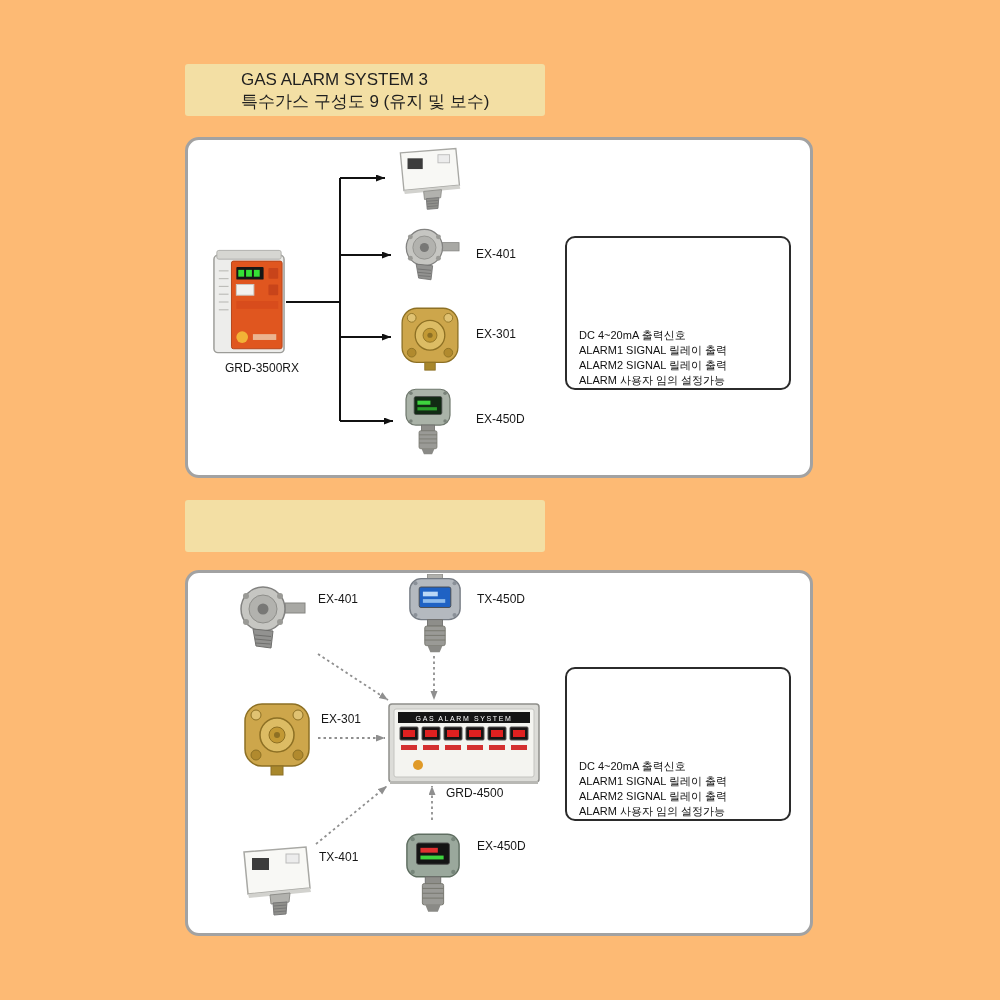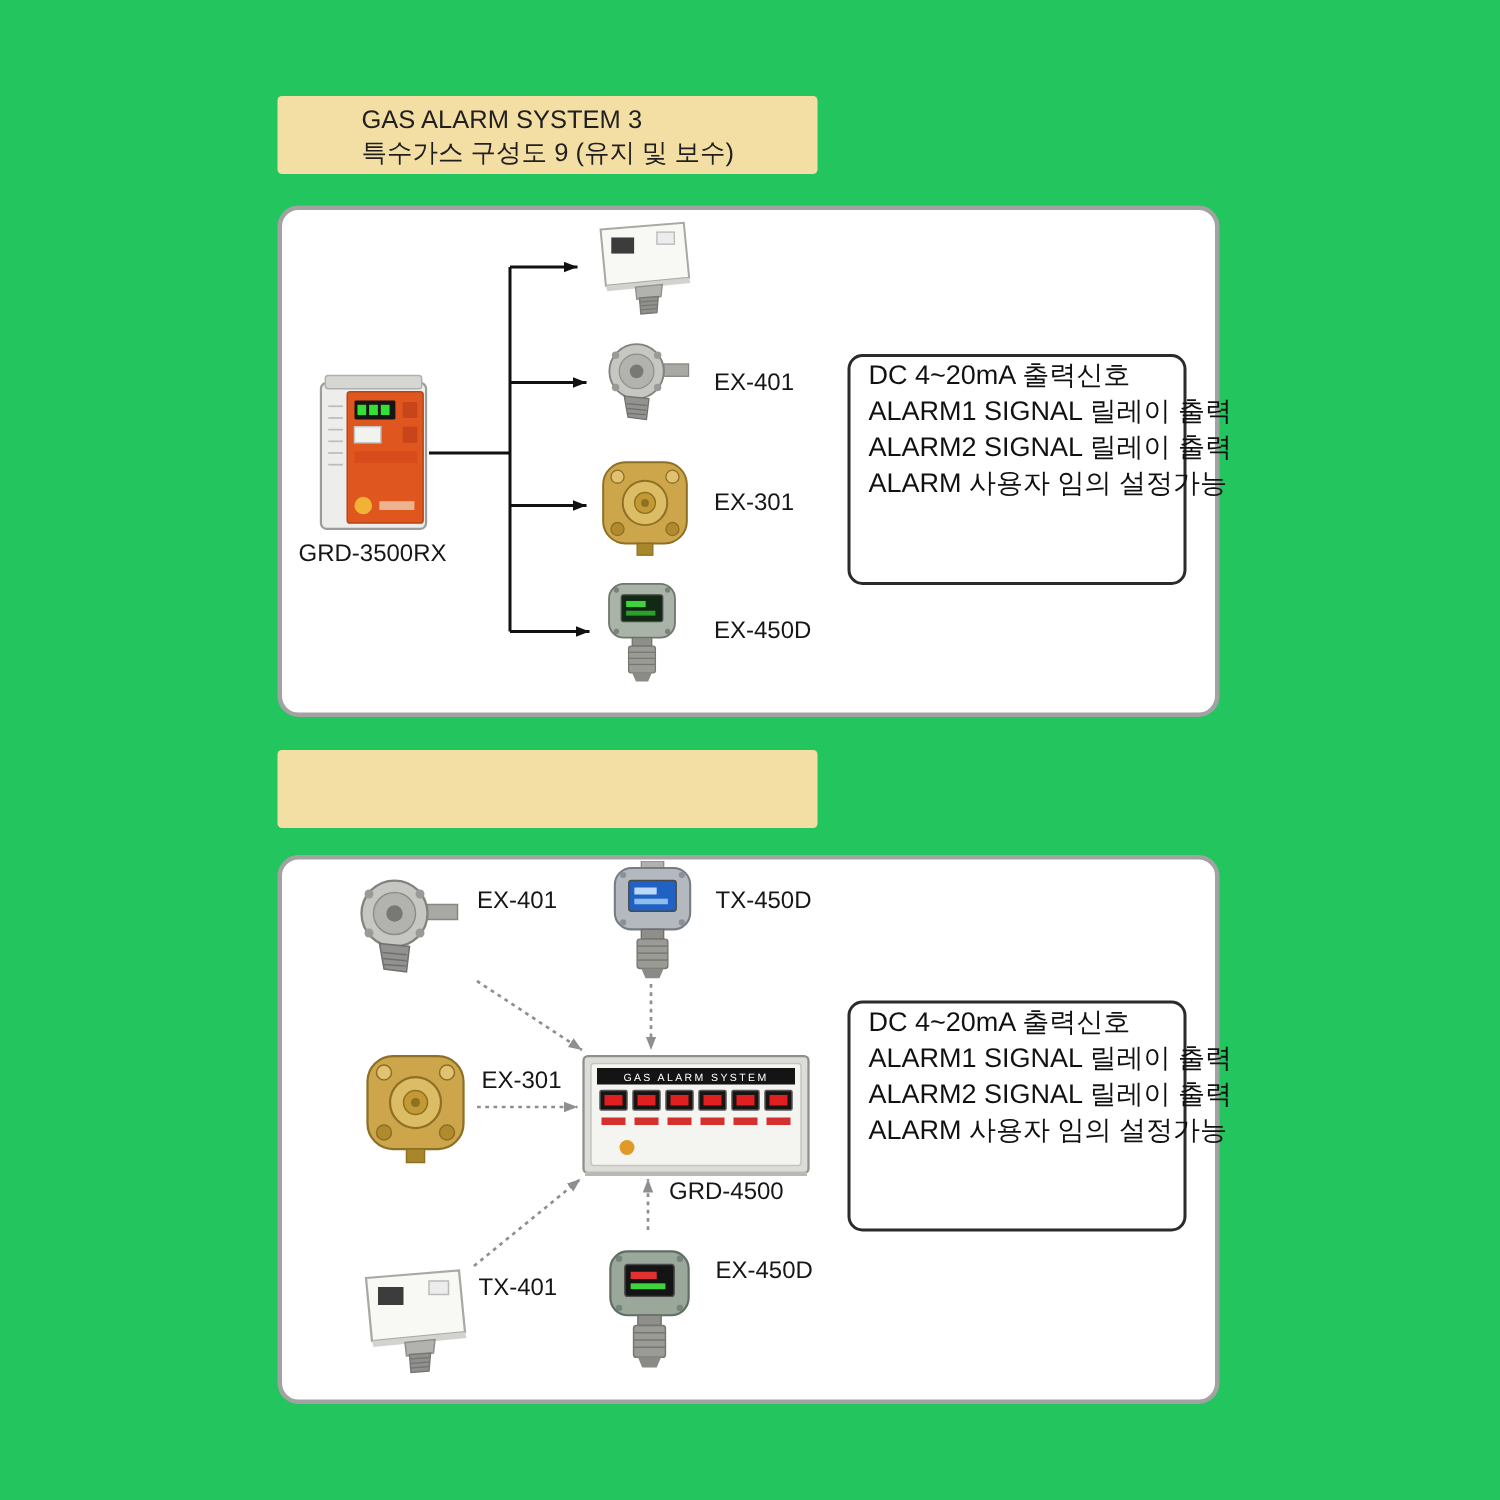--- a/index.html
+++ b/index.html
@@ -1,25 +1,25 @@
 <!DOCTYPE html>
 <html><head>
 <meta charset="utf-8">
 <style>
   *{margin:0;padding:0;box-sizing:border-box}
   html,body{background:#ffffff}
   body{font-family:"Liberation Sans","DejaVu Sans",sans-serif;color:#1a1a1a}
-  .page{position:relative;width:1000px;height:1000px;background:#22c55e;overflow:hidden;margin:0 auto}
+  .page{position:relative;width:1000px;height:1000px;background:#fdba74;overflow:hidden;margin:0 auto}
   .abs{position:absolute}
   .band{background:#f3dfa4;border-radius:3px;padding:5px 0 0 56px;font-size:17px;line-height:22px;color:#1f1f1f}
   .diagram-box{border:3px solid #a2a2a2;border-radius:14px;background:#fff}
-  .spec-box{border:2px solid #2b2b2b;border-radius:10px;background:#fff;display:flex;flex-direction:column;justify-content:flex-start;padding-left:12px;font-size:18px;color:#111}
+  .spec-box{border:2px solid #2b2b2b;border-radius:10px;background:#fff;display:flex;flex-direction:column;justify-content:flex-end;padding-left:12px;font-size:11px;color:#111}
   .spec-box div{white-space:nowrap}
-  .dev-label{font-size:16px;white-space:nowrap;color:#161616}
-  .ctr{text-align:left}
+  .dev-label{font-size:12px;white-space:nowrap;color:#161616}
+  .ctr{text-align:right}
   svg{display:block;width:100%;height:100%}
 </style>
 </head>
 <body>
 
 <div class="page">
 
   <div class="abs band" style="left:185px;top:64px;width:360px;height:52px">
     <div>GAS ALARM SYSTEM 3</div>
     <div>특수가스 구성도 9 (유지 및 보수)</div>

